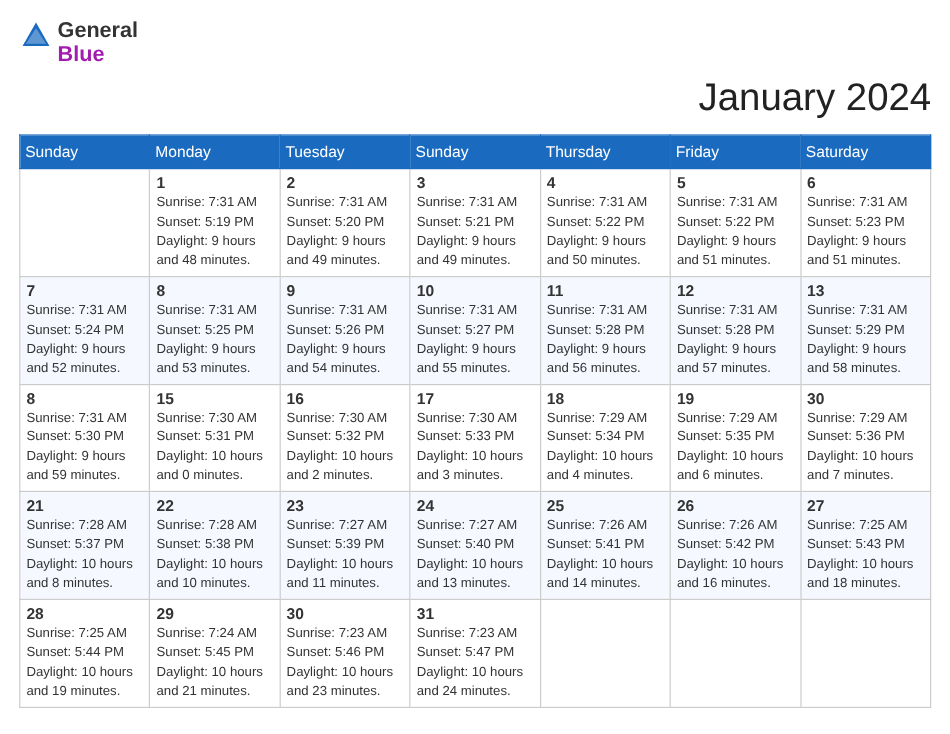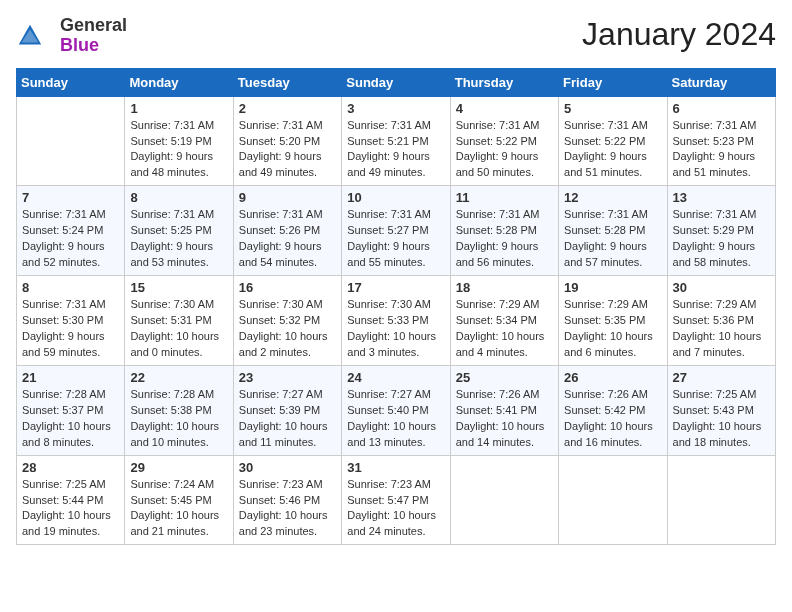--- a/index.html
+++ b/index.html
@@ -11,22 +11,21 @@
       padding: 16px;
     }
     .header {
       display: flex;
       justify-content: space-between;
       align-items: flex-start;
       margin-bottom: 12px;
     }
     .logo {
       display: flex;
-      align-items: center;
-      gap: 16px;
+      gap: 4px;
     }
     .logo-text {
       display: flex;
       flex-direction: column;
       line-height: 1.1;
     }
     .logo-general {
       font-size: 18px;
       font-weight: bold;
       color: #333;
@@ -40,37 +39,38 @@
       width: 28px;
       height: 28px;
     }
     .title-block {
       text-align: right;
     }
     .cal-title {
       font-size: 32px;
       font-weight: normal;
       color: #222;
+      margin-top: 47px;
     }
     .cal-subtitle {
       font-size: 16px;
       color: #444;
     }
     table {
       width: 100%;
       border-collapse: collapse;
       font-size: 11px;
     }
     thead tr th {
       background-color: #1a6bbf;
       color: #fff;
       padding: 6px 4px;
       text-align: left;
       font-size: 13px;
-      font-weight: bold;
+      font-weight: normal;
       border: 1px solid #1a6bbf;
     }
     tbody tr td {
       border: 1px solid #ccc;
       vertical-align: top;
       padding: 4px 5px;
       width: 108px;
       min-height: 80px;
       color: #333;
       background: #fff;

